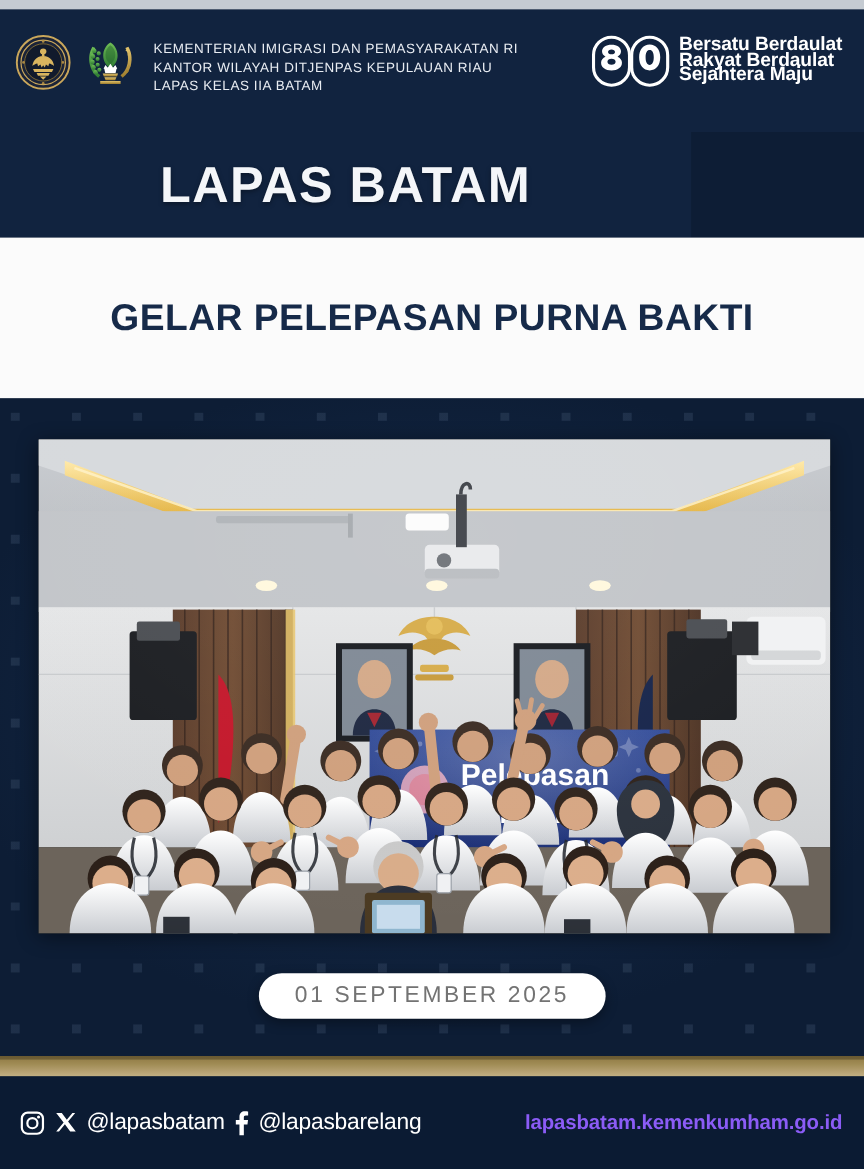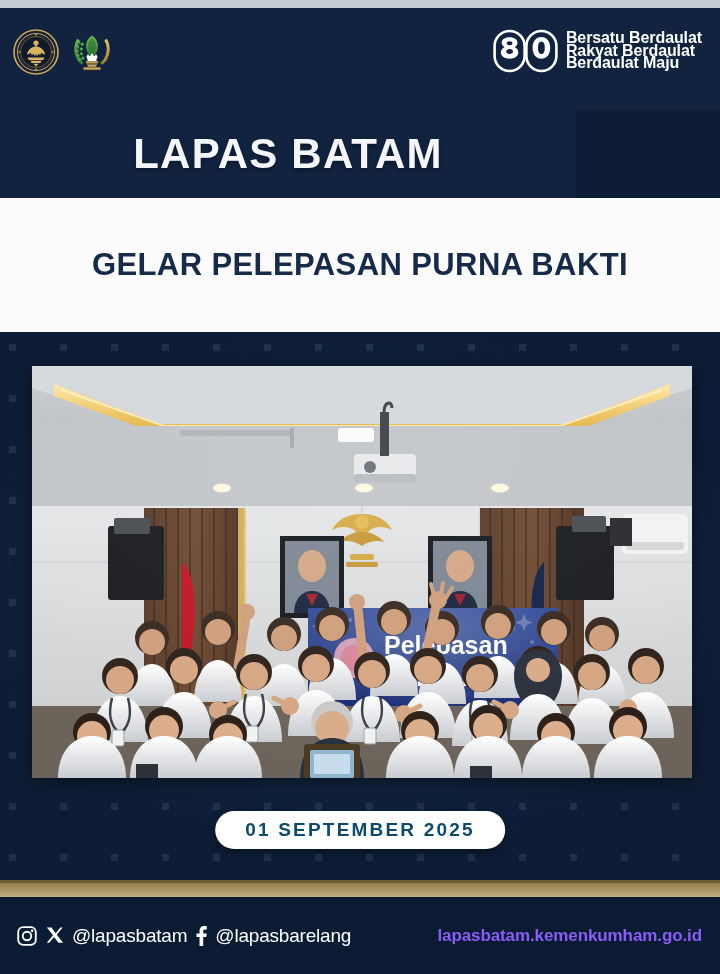--- a/index.html
+++ b/index.html
@@ -91,21 +91,21 @@
 
   
   .date-pill{
     position:absolute;left:50%;transform:translateX(-50%);
     top:479px;
     background:#ffffff;border-radius:26px;
     padding:9px 30px 10px 30px;
     box-shadow:0 3px 10px rgba(0,0,0,.35);
   }
   .date-pill span{
-    color:#0c4a6e;font-size:19px;font-weight:700;letter-spacing:2.2px;
+    color:#737373;font-size:19px;font-weight:400;letter-spacing:2.2px;
     white-space:nowrap;line-height:1;display:block;
   }
 
   
   .gold-bar{position:absolute;left:0;top:880px;width:720px;height:17px;
     background:linear-gradient(to bottom,#8d7741 0%, #a08c55 40%, #b5a071 75%, #c3b083 100%);}
   .gold-bar-shade{position:absolute;left:0;top:880px;width:720px;height:3px;background:rgba(0,0,0,.25);}
 
   
   .footer{
@@ -186,36 +186,41 @@
           <path d="M18.3 30.3l1.6-3.2 1.9 2.4 2.2-3.3 2.2 3.3 1.9-2.4 1.6 3.2z" fill="#ffffff"></path>
 
           <g fill="url(#gold)">
             <path d="M17.6 34.2h12.8l-.9 2.6h-11z"></path>
             <path d="M19 37.4h10l-1 2.5h-8z"></path>
             <path d="M15.5 40.4h17v2.6h-17z"></path>
           </g>
         </svg>
       </div>
 
+      <div class="hdr-text">
+        <div>KEMENTERIAN IMIGRASI DAN PEMASYARAKATAN RI</div>
+        <div>KANTOR WILAYAH DITJENPAS KEPULAUAN RIAU</div>
+        <div>LAPAS KELAS IIA BATAM</div>
+      </div>
 
       <div class="logo80">
         <svg width="66" height="46" viewBox="0 0 66 46">
           <g fill="none" stroke="#ffffff" stroke-width="2.6">
             <rect x="1.6" y="3" width="30" height="40" rx="15"></rect>
             <rect x="33.4" y="3" width="30" height="40" rx="15"></rect>
           </g>
           <g fill="#ffffff">
             <path d="M16.6 9.2c4.6 0 7.9 2.2 7.9 5.6 0 2-1.1 3.5-2.9 4.4 2.3.9 3.7 2.7 3.7 5.1 0 3.9-3.6 6.4-8.7 6.4s-8.7-2.5-8.7-6.4c0-2.4 1.4-4.2 3.7-5.1-1.8-.9-2.9-2.4-2.9-4.4 0-3.4 3.3-5.6 7.9-5.6zm0 4.1c-1.7 0-2.9.8-2.9 2s1.2 2 2.9 2 2.9-.8 2.9-2-1.2-2-2.9-2zm0 7.7c-2 0-3.4 1-3.4 2.5s1.4 2.5 3.4 2.5 3.4-1 3.4-2.5-1.4-2.5-3.4-2.5z"></path>
             <path d="M48.4 9c5.3 0 8.8 4.1 8.8 10.8S53.7 30.7 48.4 30.7s-8.8-4.2-8.8-10.9S43.1 9 48.4 9zm0 4.6c-2.2 0-3.4 2.2-3.4 6.2s1.2 6.3 3.4 6.3 3.4-2.3 3.4-6.3-1.2-6.2-3.4-6.2z"></path>
           </g>
         </svg>
         <div class="logo80-text">
           <div>Bersatu Berdaulat</div>
           <div>Rakyat Berdaulat</div>
-          <div>Berdaulat Maju</div>
+          <div>Sejahtera Maju</div>
         </div>
       </div>
 
     </div>
   </div>
 
   <div class="title-band">
     <div class="title-main">LAPAS BATAM</div>
   </div>
 

